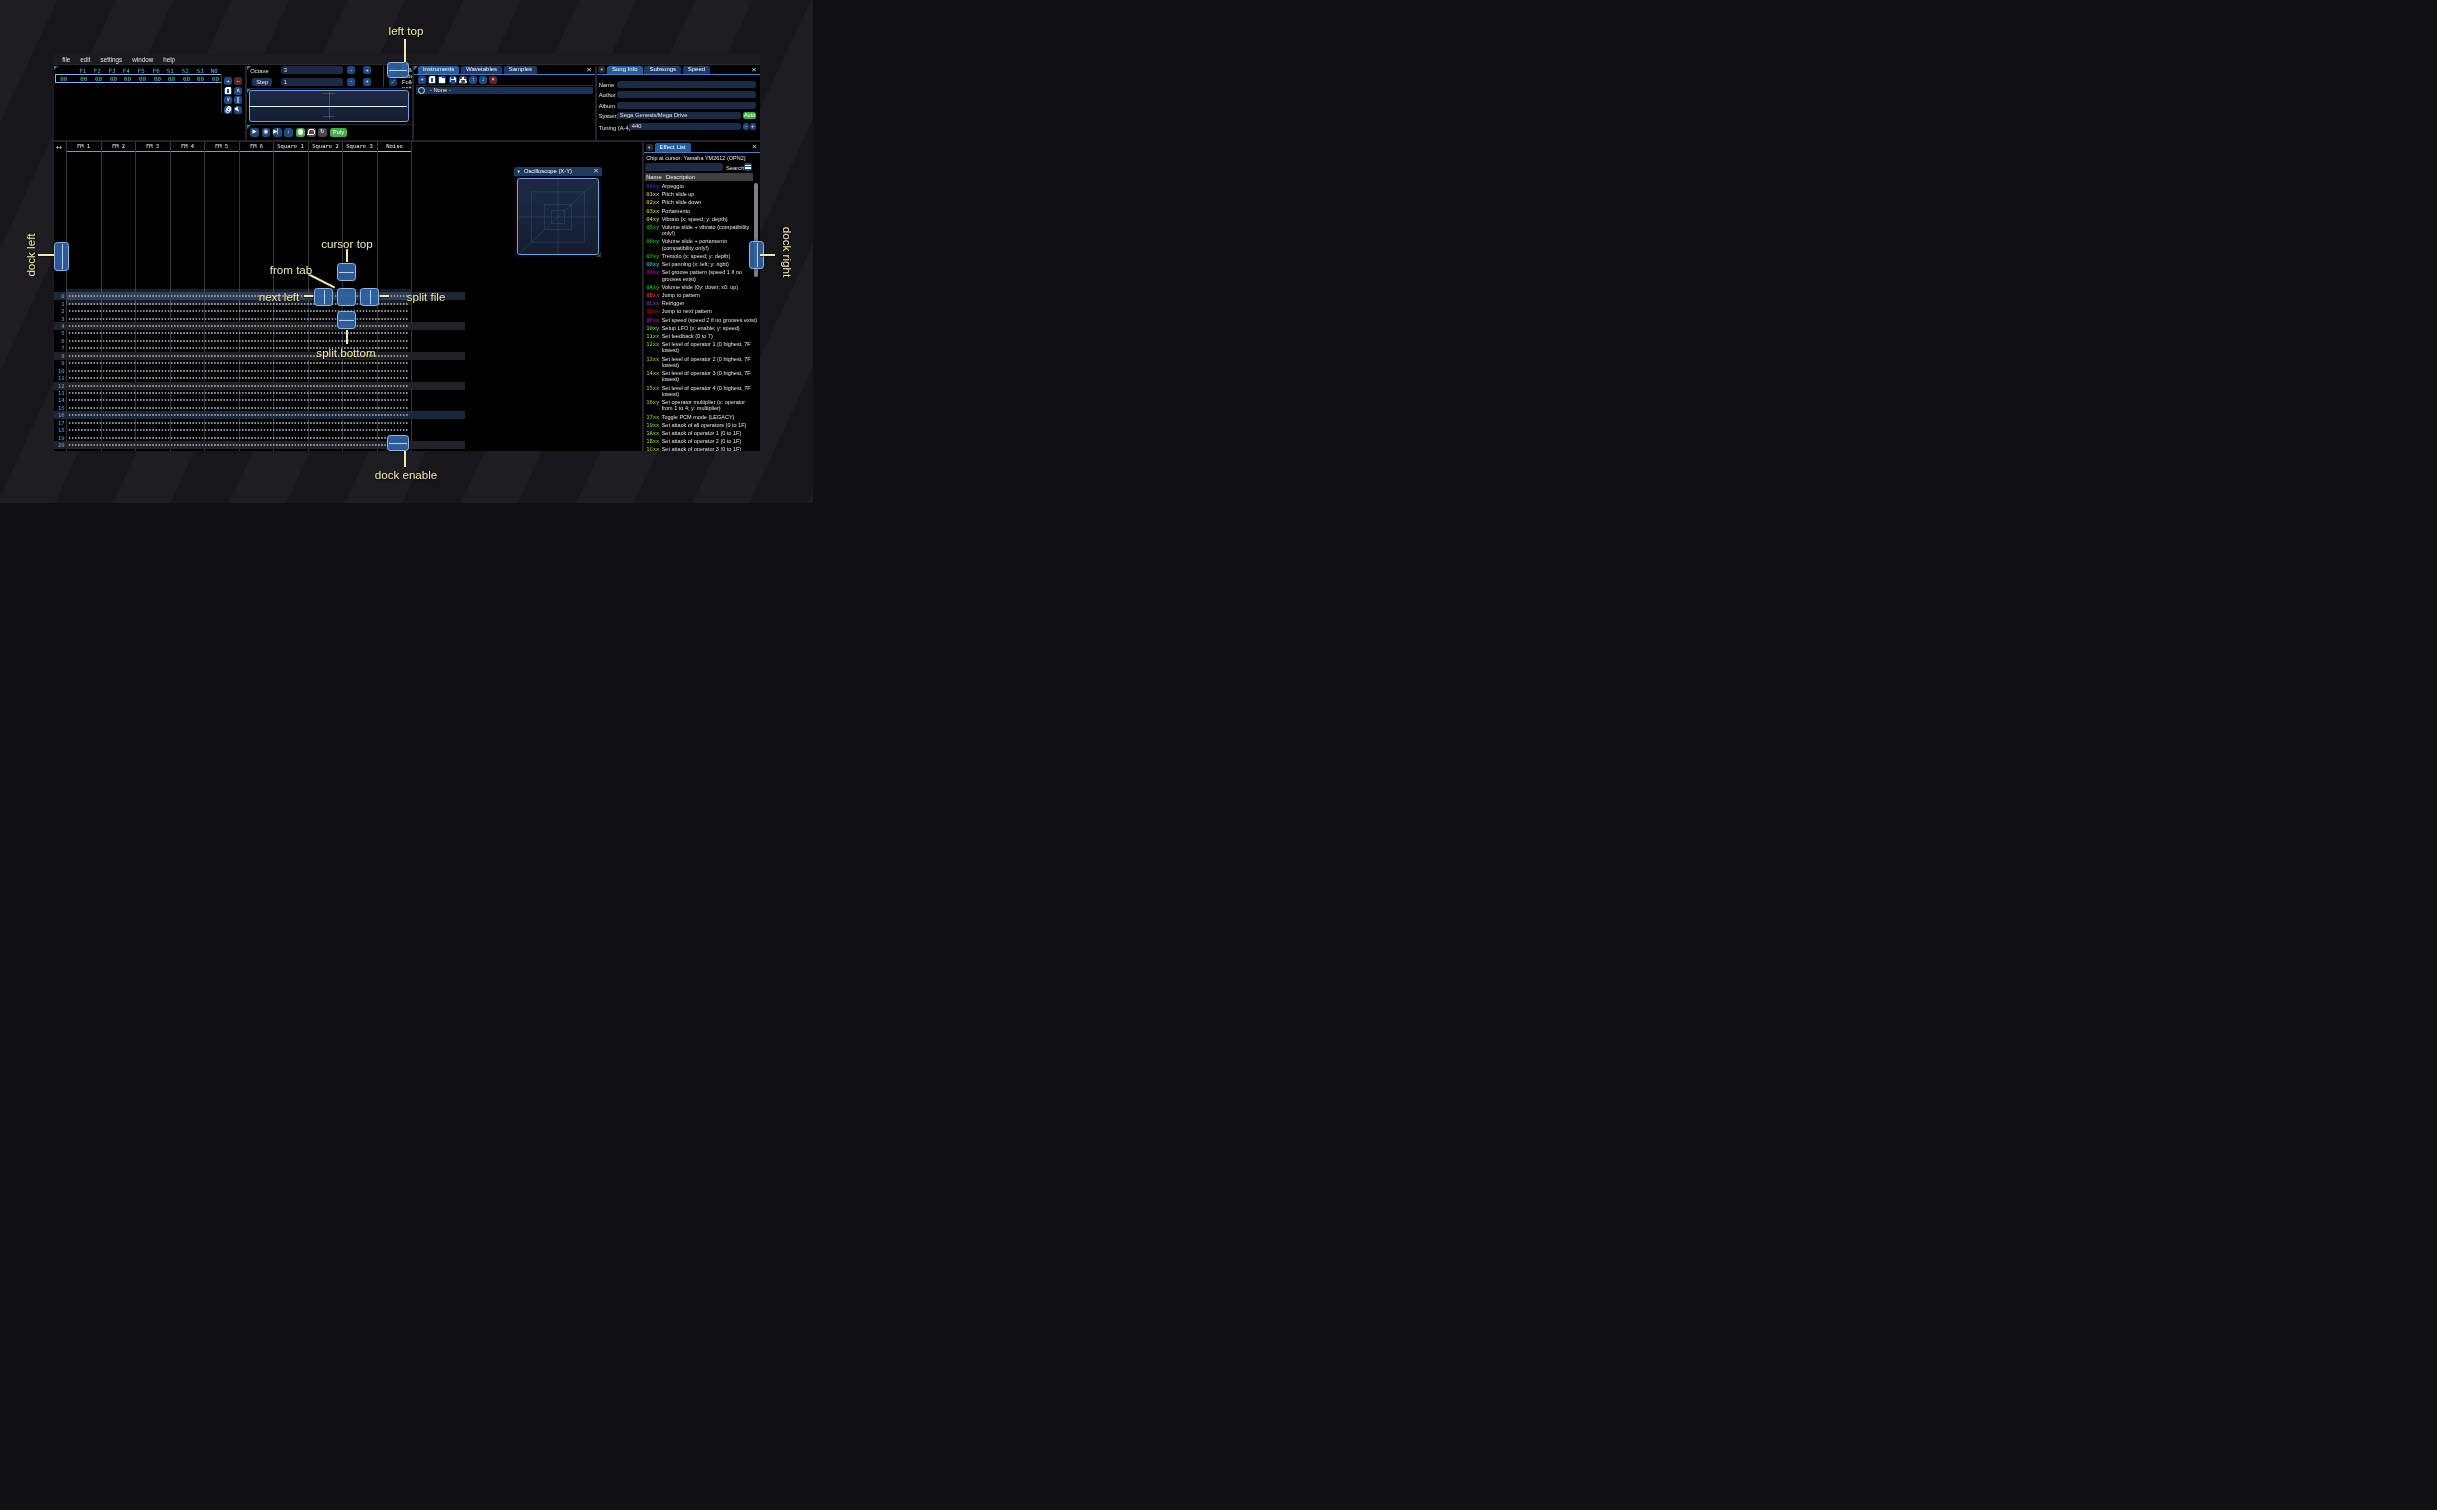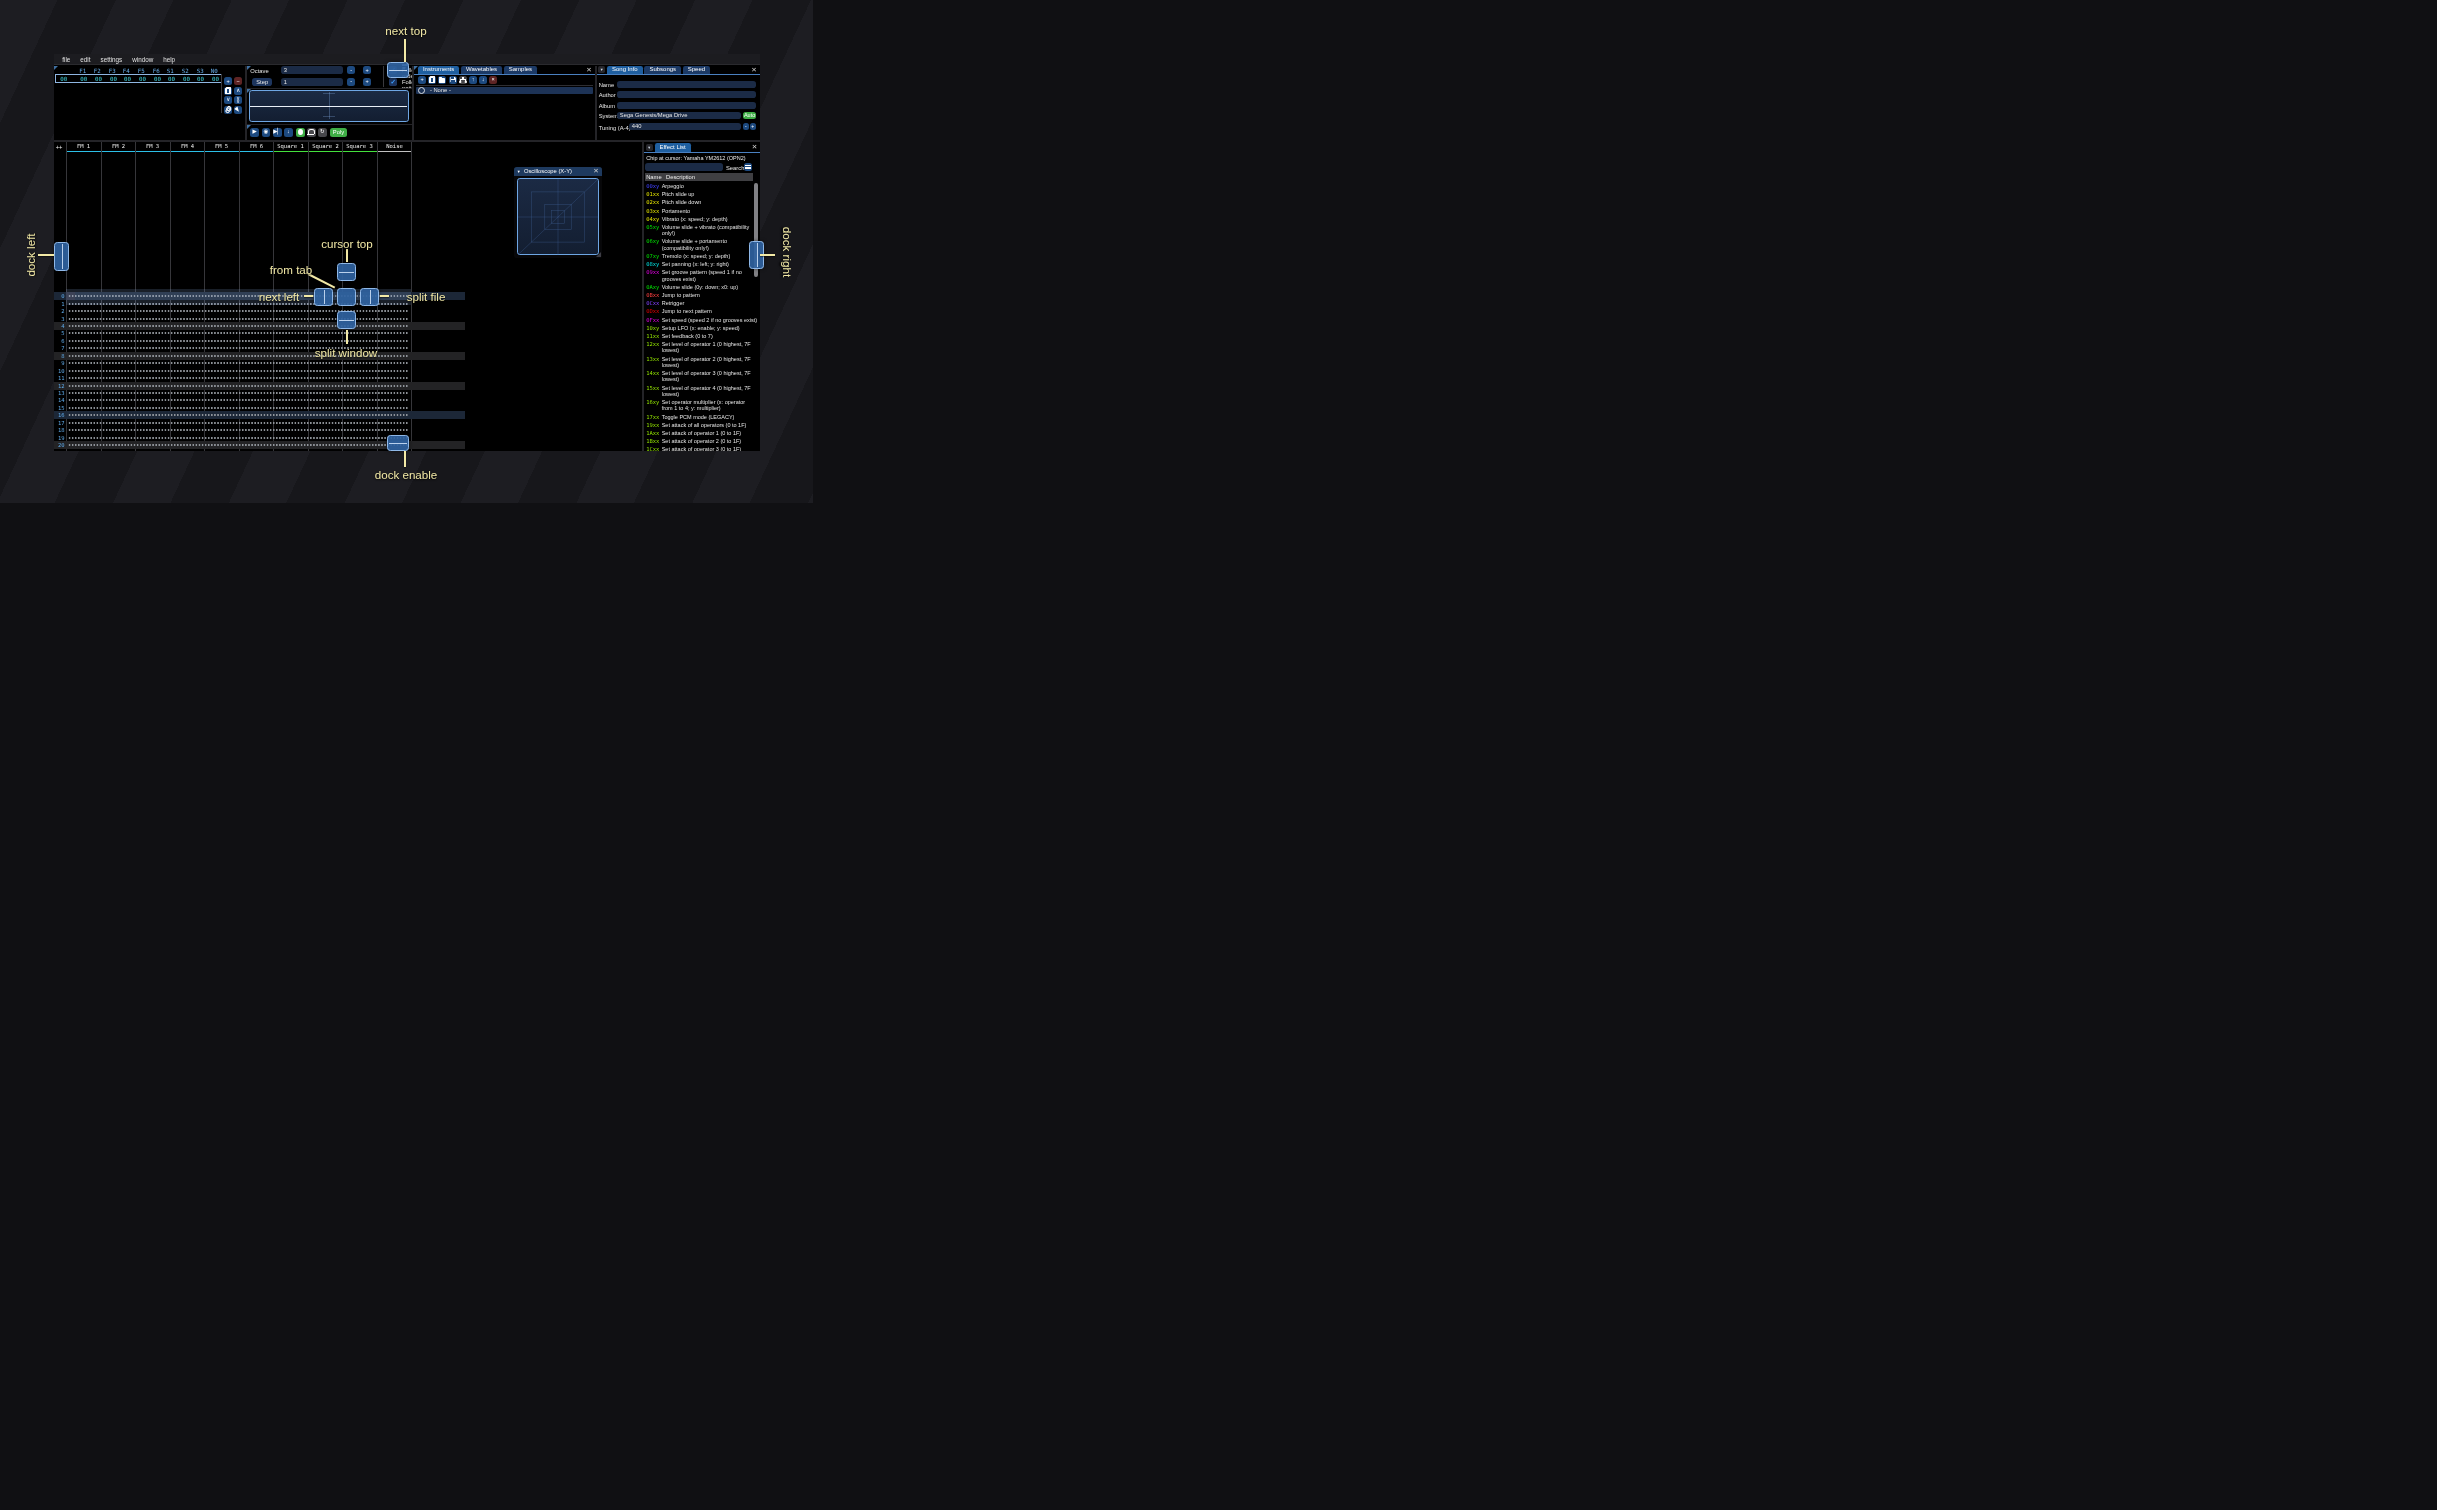--- a/index.html
+++ b/index.html
@@ -610,23 +610,23 @@
   <div class="conn" style="left:404px;top:39px;width:2.2px;height:22.6px;"></div>
   <div class="conn" style="left:404px;top:451px;width:2.2px;height:16px;"></div>
   <div class="conn" style="left:38px;top:254px;width:15.5px;height:2.2px;"></div>
   <div class="conn" style="left:760px;top:254px;width:15px;height:2.2px;"></div>
   <div class="conn" style="left:346px;top:249px;width:2.2px;height:12.7px;"></div>
   <div class="conn" style="left:346px;top:330px;width:2.2px;height:14.4px;"></div>
   <div class="conn" style="left:304px;top:295px;width:8.8px;height:2.2px;"></div>
   <div class="conn" style="left:380px;top:295px;width:8.8px;height:2.2px;"></div>
   <div class="conn" style="left:308px;top:273px;width:30px;height:2.2px;transform:rotate(27deg);transform-origin:left center;"></div>
 
-  <div class="ov-label" style="left:406px;top:30px;transform:translate(-50%,-50%);">next top</div>
+  <div class="ov-label" style="left:406px;top:30px;transform:translate(-50%,-50%);">left top</div>
   <div class="ov-label" style="left:406px;top:474px;transform:translate(-50%,-50%);">dock enable</div>
   <div class="ov-label" style="left:30px;top:255px;transform:translate(-50%,-50%) rotate(-90deg);">dock left</div>
   <div class="ov-label" style="left:787px;top:252px;transform:translate(-50%,-50%) rotate(90deg);">dock right</div>
   <div class="ov-label" style="left:347px;top:243px;transform:translate(-50%,-50%);">cursor top</div>
-  <div class="ov-label" style="left:346px;top:352px;transform:translate(-50%,-50%);">split window</div>
+  <div class="ov-label" style="left:346px;top:352px;transform:translate(-50%,-50%);">split bottom</div>
   <div class="ov-label" style="left:279px;top:296px;transform:translate(-50%,-50%);">next left</div>
   <div class="ov-label" style="left:426px;top:296px;transform:translate(-50%,-50%);">split file</div>
   <div class="ov-label" style="left:291px;top:269px;transform:translate(-50%,-50%);">from tab</div>
 </div>
 
 
 </body></html>

